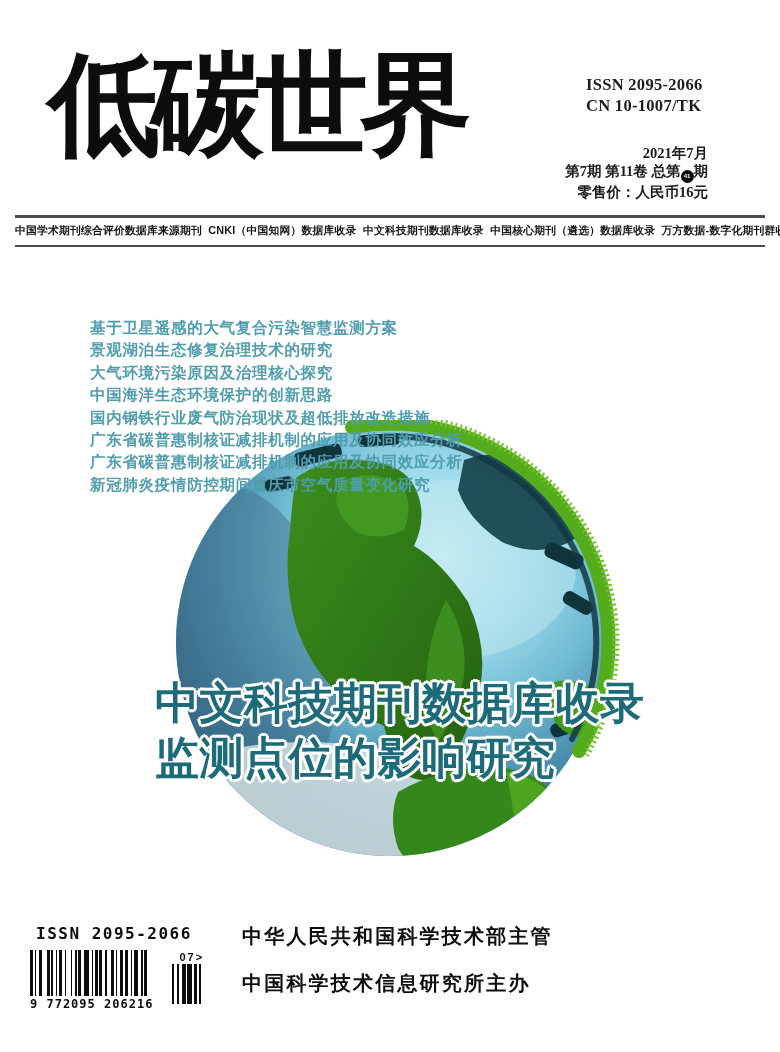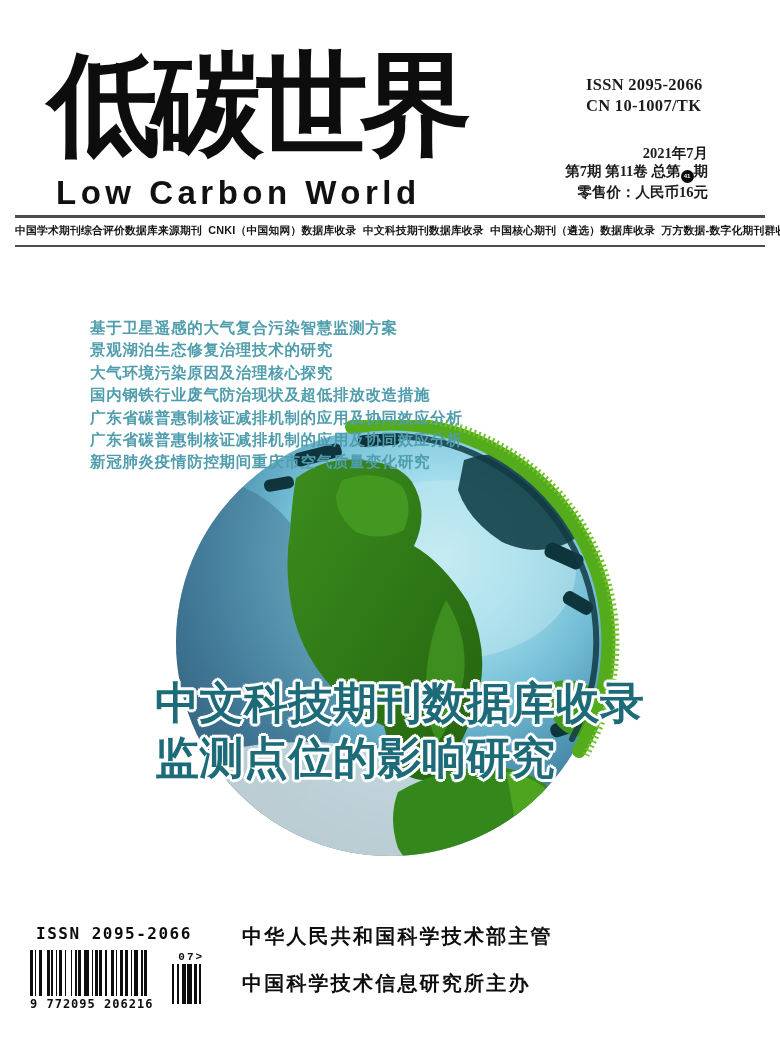--- a/index.html
+++ b/index.html
@@ -89,39 +89,38 @@
   .bars{display:flex;height:46px;}
   .bars .bar{background:#0d0d0d;height:100%;}
   .bars .gap{background:#ffffff;height:100%;}
   .barcode-digits{
     font-family:"DejaVu Sans Mono",monospace;
     font-weight:700;font-size:12px;letter-spacing:1px;
     color:#0c0c0c;margin-top:1px;white-space:nowrap;
   }
   .addon{position:absolute;left:172px;top:951px;}
   .addon-label{
-    font-family:Liberation Mono, monospace;
+    font-family:Liberation Sans, sans-serif;
     font-weight:700;font-size:11px;color:#0c0c0c;
     letter-spacing:2px;text-align:right;margin-bottom:1px;
   }
   .addon .bars{height:40px;}
   .publisher{
     position:absolute;left:242px;top:924px;
     font-size:20px;font-weight:800;color:#0e0e0e;
     letter-spacing:2.2px;white-space:nowrap;font-family:Liberation Serif, serif;
   }
   .publisher .line{height:47px;line-height:24px;}
 </style>
 </head>
 <body>
 
 <div class="page">
 
   <div class="title-cn">低碳世界</div>
-  <div class="title-en">Low Carbon World</div>
 
   <div class="issn-block">
     <div>ISSN 2095-2066</div>
     <div>CN 10-1007/TK</div>
   </div>
 
   <div class="issue-block">
     <div>2021年7月</div>
     <div><span>第7期 第11卷 总第</span><span class="issue-badge">41</span><span>期</span></div>
     <div>零售价：人民币16元</div>
@@ -130,20 +129,21 @@
   <div class="db-bar">中国学术期刊综合评价数据库来源期刊  CNKI（中国知网）数据库收录  中文科技期刊数据库收录  中国核心期刊（遴选）数据库收录  万方数据-数字化期刊群收录</div>
 
   <ul class="articles">
 
       <li><span>基于卫星遥感的大气复合污染智慧监测方案</span></li>
 
       <li><span>景观湖泊生态修复治理技术的研究</span></li>
 
       <li><span>大气环境污染原因及治理核心探究</span></li>
 
+      <li><span>中国海洋生态环境保护的创新思路</span></li>
 
       <li><span>国内钢铁行业废气防治现状及超低排放改造措施</span></li>
 
       <li><span>广东省碳普惠制核证减排机制的应用及协同效应分析</span></li>
 
       <li><span>广东省碳普惠制核证减排机制的应用及协同效应分析</span></li>
 
       <li><span>新冠肺炎疫情防控期间重庆市空气质量变化研究</span></li>
     </ul>
 

